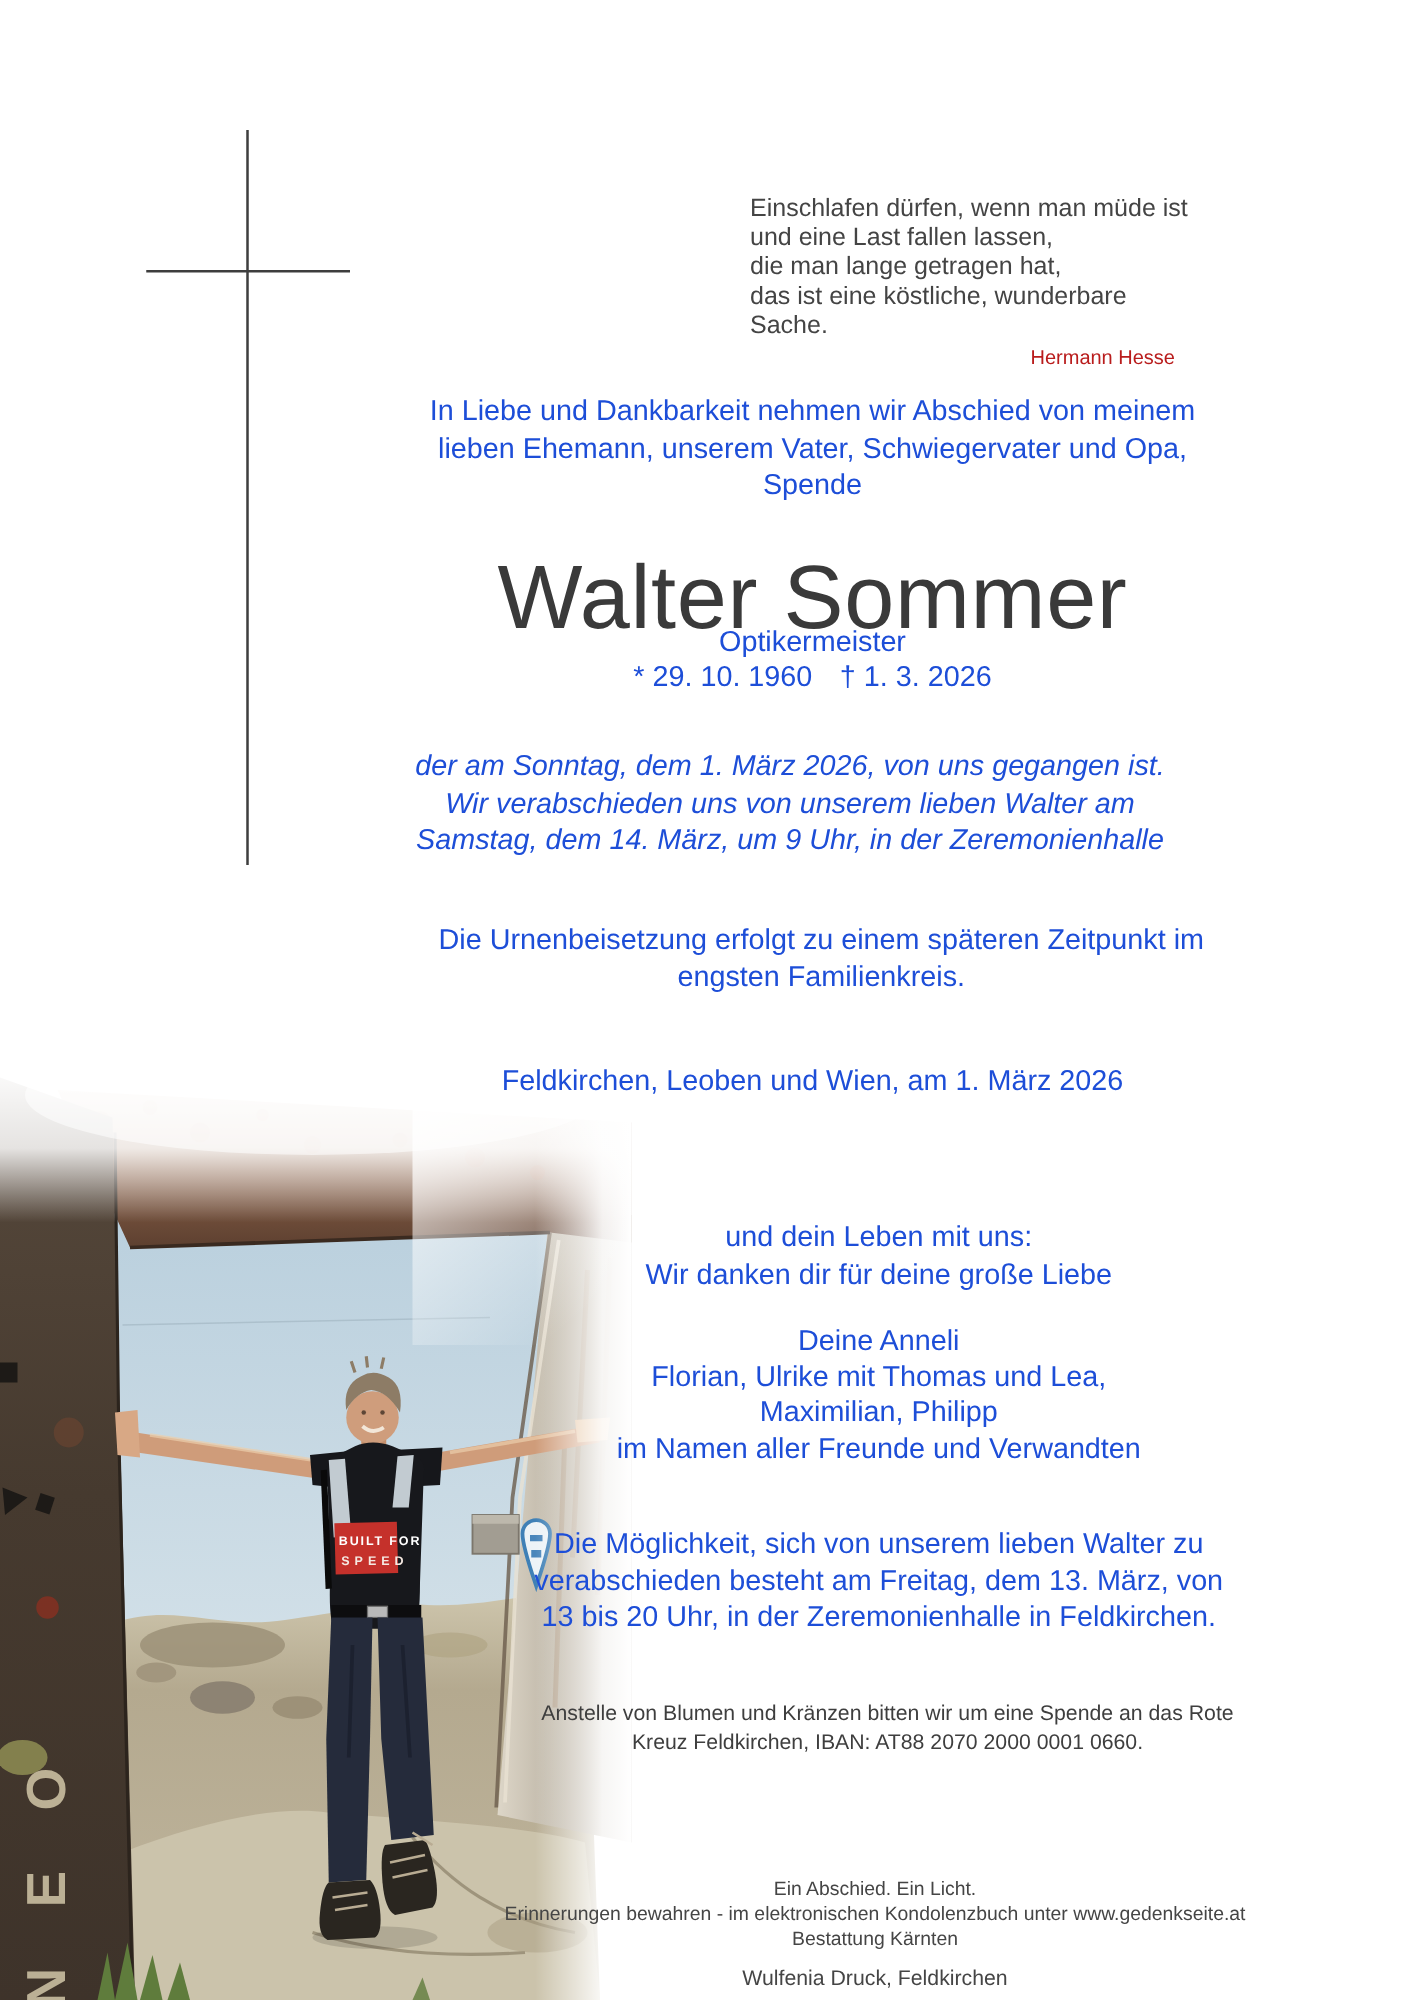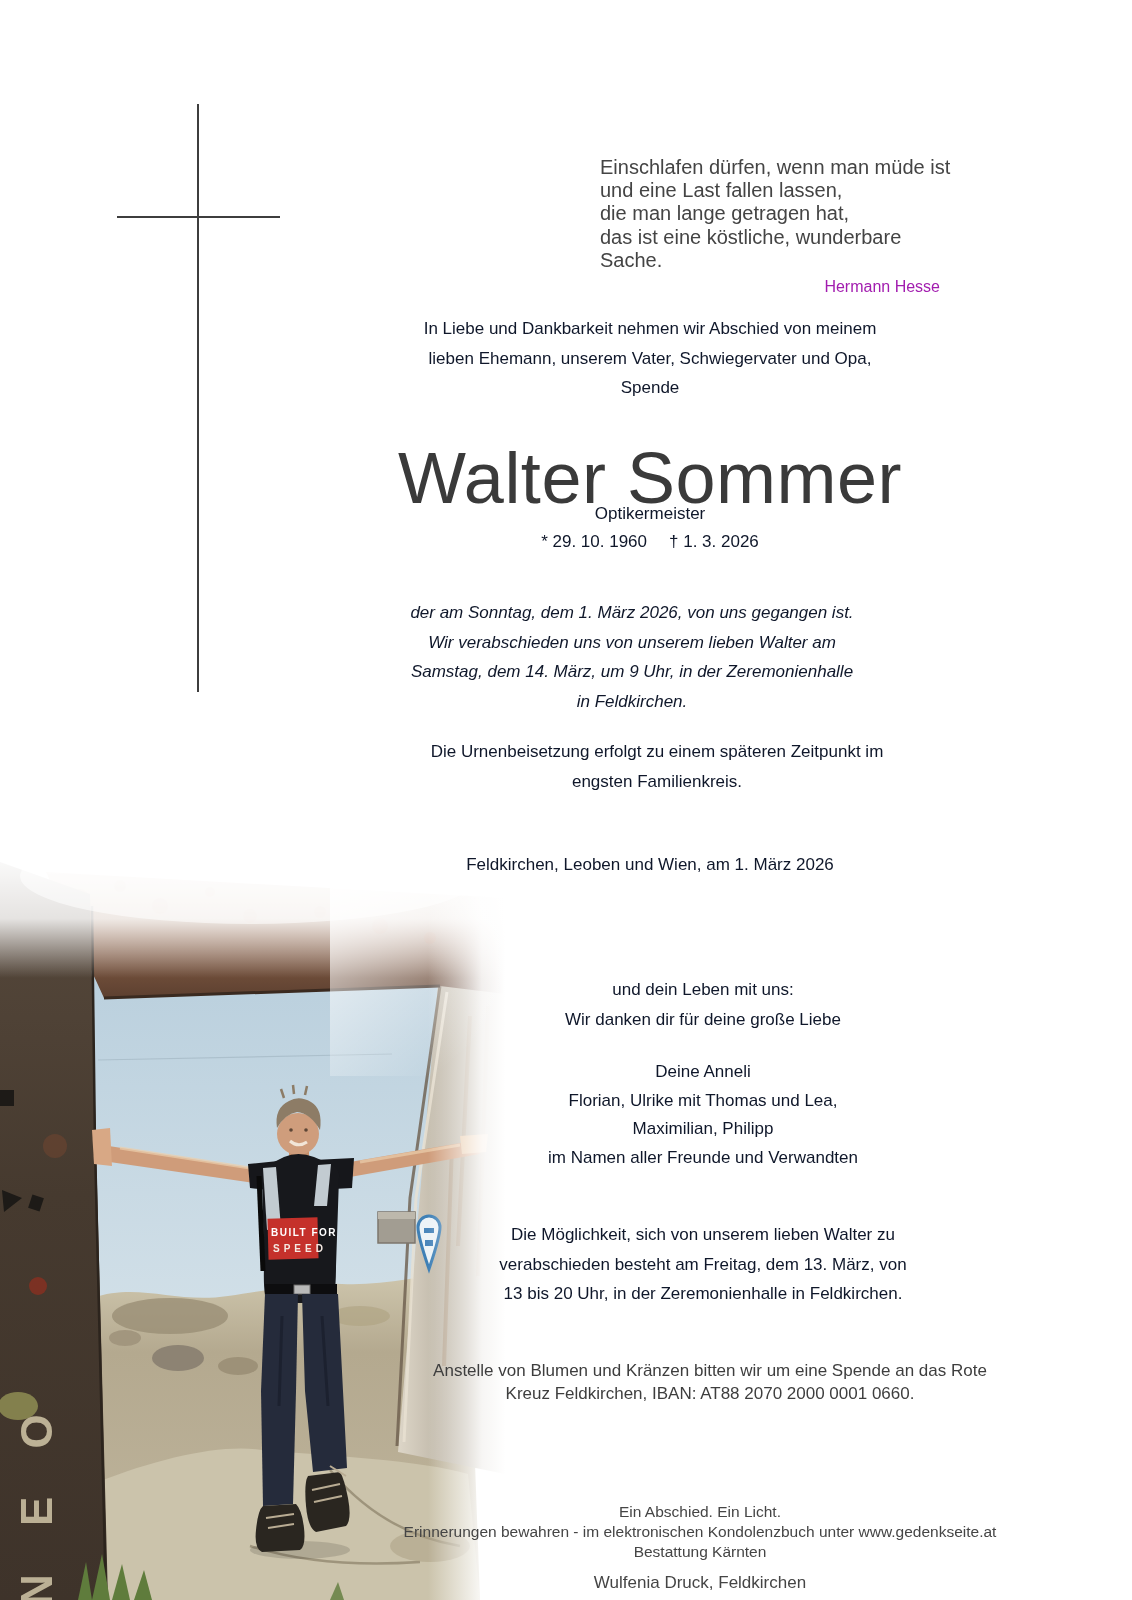--- a/index.html
+++ b/index.html
@@ -7,23 +7,23 @@
     width:1132px;height:1600px;position:relative;background:#ffffff;
     font-family:"Liberation Sans",sans-serif;color:#3e3e3e;overflow:hidden;
   }
   .abs{position:absolute;}
   .ctr{text-align:center;}
   
   .cross-v{left:197px;top:104px;width:2px;height:588px;background:#3e3e3e;}
   .cross-h{left:117px;top:216px;width:163px;height:2px;background:#3e3e3e;}
   
   .quote{left:600px;top:156px;width:356px;font-size:20px;line-height:23.2px;color:#444;}
-  .quote-attr{width:340px;text-align:right;font-size:16px;margin-top:3px;color:#a21caf;}
-  
-  .blk{font-size:17px;line-height:29.5px;color:#0f172a;}
+  .quote-attr{width:340px;text-align:right;font-size:16px;margin-top:3px;color:#b91c1c;}
+  
+  .blk{font-size:23px;line-height:29.5px;color:#1d4ed8;}
   .intro{left:250px;top:314px;width:800px;}
   .name{left:250px;top:437px;width:800px;font-size:72px;letter-spacing:.5px;color:#3a3a3a;}
   .prof{left:250px;top:499px;width:800px;}
   .dates{left:250px;top:527px;width:800px;}
   .dates .death{display:inline-block;margin-left:22px;}
   .announce{left:232px;top:598px;width:800px;font-style:italic;}
   .urn{left:257px;top:737px;width:800px;}
   .dateline{left:250px;top:850px;width:800px;}
   .thanks{left:303px;top:975px;width:800px;}
   .family{left:303px;top:1058px;width:800px;line-height:28.5px;}
@@ -223,21 +223,20 @@
 <div class="abs ctr name txt">Walter Sommer</div>
 <div class="abs blk ctr prof txt">Optikermeister</div>
 <div class="abs blk ctr dates txt">
   <span>* 29. 10. 1960</span><span class="death">† 1. 3. 2026</span>
 </div>
 
 <div class="abs blk ctr announce txt">
   <div>der am Sonntag, dem 1. März 2026, von uns gegangen ist.</div>
   <div>Wir verabschieden uns von unserem lieben Walter am</div>
   <div>Samstag, dem 14. März, um 9 Uhr, in der Zeremonienhalle</div>
-  <div>in Feldkirchen.</div>
 </div>
 
 <div class="abs blk ctr urn txt">
   <div>Die Urnenbeisetzung erfolgt zu einem späteren Zeitpunkt im</div>
   <div>engsten Familienkreis.</div>
 </div>
 
 <div class="abs blk ctr dateline txt">Feldkirchen, Leoben und Wien, am 1. März 2026</div>
 
 <div class="abs blk ctr thanks txt">

